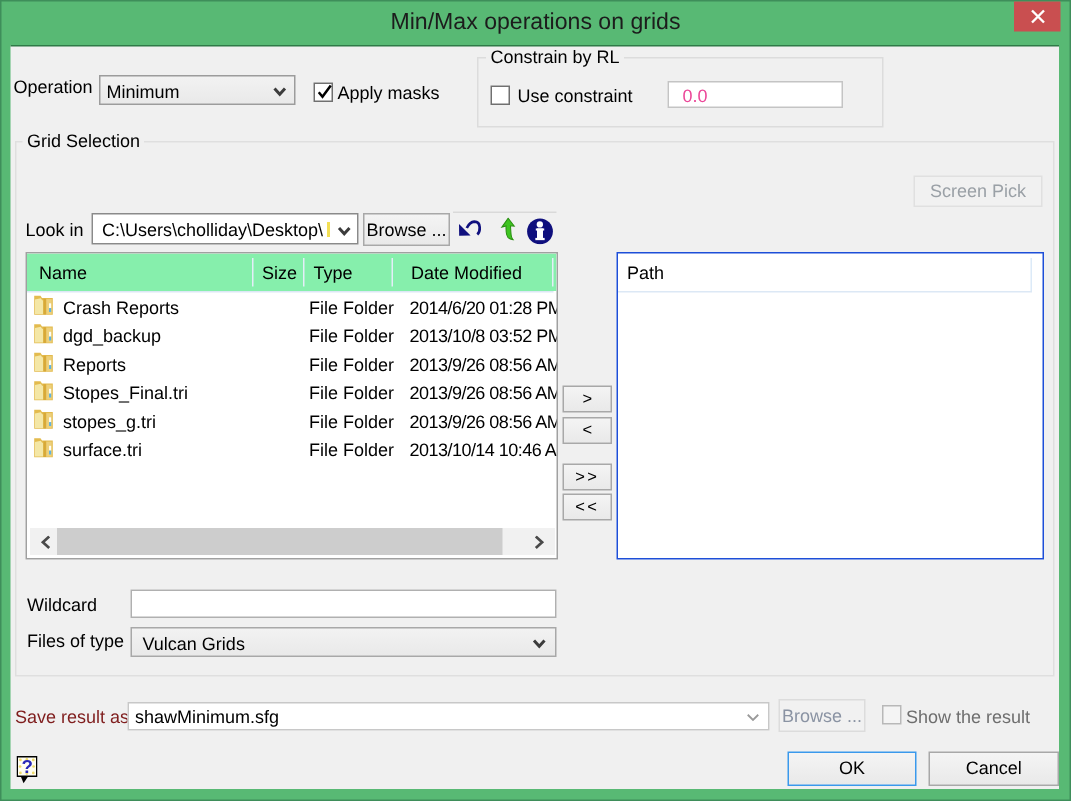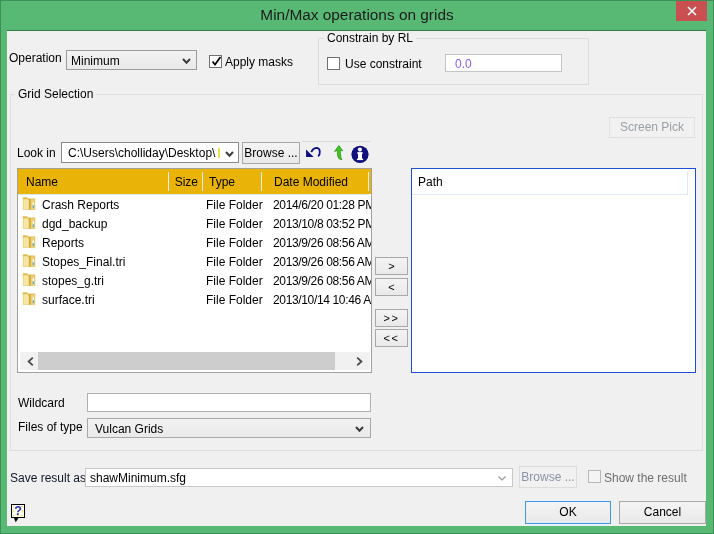--- a/index.html
+++ b/index.html
@@ -45,21 +45,21 @@
         <path d="M2.5 6.5 L5 9.5 L10.5 2" fill="none" stroke="#000" stroke-width="1.7"></path>
       </svg>
   </div>
   <div class="abs" style="left:225px; top:55px;">Apply masks</div>
 
   <div class="gb" style="left:318px; top:38px; width:271px; height:47px;"></div>
   <div class="gb-label" style="left:324px; top:32px;">Constrain by RL</div>
   <div class="abs" style="left:327px; top:57px; width:13px; height:13px; background:#fff; border:1px solid #707070;"></div>
   <div class="abs" style="left:345px; top:57px;">Use constraint</div>
   <div class="field" style="left:445px; top:54px; width:117px; height:18px; border-color:#c4c4c4;">
-    <span style="position:absolute; left:9px; top:2px; color:#8b5cf6;">0.0</span>
+    <span style="position:absolute; left:9px; top:2px; color:#ec4899;">0.0</span>
   </div>
 
   <div class="gb" style="left:10px; top:94px; width:693px; height:357px; border-color:#dfdfdf;"></div>
   <div class="gb-label" style="left:15px; top:88px;">Grid Selection</div>
 
   <div class="btn" style="left:609px; top:117px; width:86px; height:21px; background:#f1f1f1; border-color:#e0e0e0; color:#9aa0a6; line-height:19px;">Screen Pick</div>
 
   <div class="abs" style="left:17px; top:146px;">Look in</div>
   <div class="field" style="left:61px; top:142px; width:178px; height:21px; border-color:#8a8a8a;">
     <span style="position:absolute; left:6px; top:3px;">C:\Users\cholliday\Desktop\</span>
@@ -81,21 +81,21 @@
   <svg class="abs" style="left:351px; top:145px;" width="18" height="18" viewBox="0 0 18 18">
     <circle cx="9" cy="9.3" r="8.6" fill="#0f0f7d"></circle>
     <circle cx="8.9" cy="4.6" r="2.1" fill="#fff"></circle>
     <rect x="7" y="7.3" width="4" height="7.6" fill="#fff"></rect>
     <rect x="6.2" y="7.3" width="5.6" height="1.4" fill="#fff"></rect>
     <rect x="5.9" y="13.6" width="6.2" height="1.5" fill="#fff"></rect>
   </svg>
 
   <div class="abs" style="left:17px; top:168px; width:355px; height:205px; background:#fff; border:1px solid #a0a0a0; overflow:hidden;">
 
-    <div class="abs" style="left:0; top:0; width:353px; height:25px; background:#eab308;">
+    <div class="abs" style="left:0; top:0; width:353px; height:25px; background:#86efac;">
       <span style="position:absolute; left:8px; top:6px;">Name</span>
       <span style="position:absolute; left:152px; top:6px; width:28px; text-align:right;">Size</span>
       <span style="position:absolute; left:191px; top:6px;">Type</span>
       <span style="position:absolute; left:256px; top:6px;">Date Modified</span>
       <div class="abs" style="left:150px; top:3px; width:1px; height:19px; background:#e4eef8;"></div>
       <div class="abs" style="left:184px; top:3px; width:1px; height:19px; background:#e4eef8;"></div>
       <div class="abs" style="left:243px; top:3px; width:1px; height:19px; background:#e4eef8;"></div>
       <div class="abs" style="left:350px; top:3px; width:1px; height:19px; background:#e4eef8;"></div>
       <div class="abs" style="left:0px; top:25px; width:351px; height:1px; background:#dce8f5;"></div>
     </div>
@@ -219,21 +219,21 @@
   <div class="field" style="left:87px; top:393px; width:284px; height:19px; border-color:#b0b0b0;"></div>
 
   <div class="abs" style="left:18px; top:420px;">Files of type</div>
   <div class="field" style="left:87px; top:418px; width:284px; height:20px; background:linear-gradient(180deg,#f2f2f2,#e9e9e9); border-color:#a8a8a8;">
     <span style="position:absolute; left:7px; top:3px;">Vulcan Grids</span>
     <svg class="chev" style="right:6px; top:7px;" width="9" height="7" viewBox="0 0 9 7">
         <path d="M1 1 L4.5 4.8 L8 1" fill="none" stroke="#3c3c3c" stroke-width="2"></path>
       </svg>
   </div>
 
-  <div class="abs gray" style="left:10px; top:471px; color:#0f172a;">Save result as</div>
+  <div class="abs gray" style="left:10px; top:471px; color:#7f1d1d;">Save result as</div>
   <div class="field" style="left:85px; top:468px; width:428px; height:19px; border-color:#c8c8c8;">
     <span style="position:absolute; left:4px; top:2px;">shawMinimum.sfg</span>
     <svg class="chev" style="right:6px; top:7px;" width="8" height="5" viewBox="0 0 8 5">
         <path d="M0.5 0.5 L4 4 L7.5 0.5" fill="none" stroke="#9a9a9a" stroke-width="1.2"></path>
       </svg>
   </div>
   <div class="btn" style="left:519px; top:466px; width:58px; height:22px; background:#f1f1f1; border-color:#dcdcdc; color:#8a93a3; line-height:20px;">Browse ...</div>
   <div class="abs" style="left:588px; top:470px; width:13px; height:13px; background:#f4f4f4; border:1px solid #b8b8b8;"></div>
   <div class="abs" style="left:604px; top:471px; color:#6e6e6e;">Show the result</div>
 

